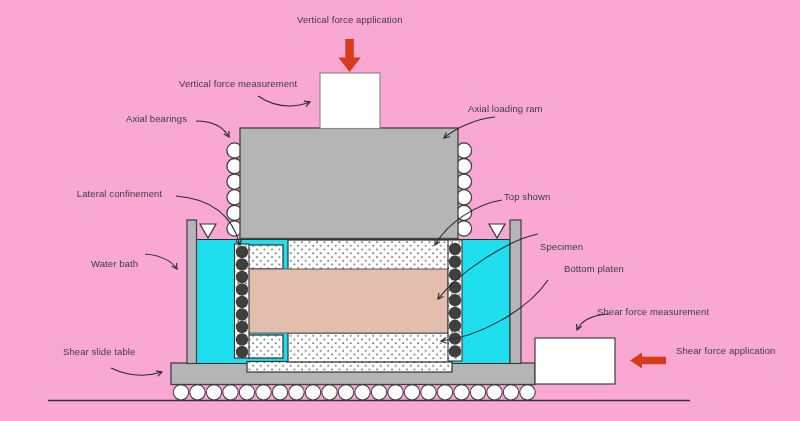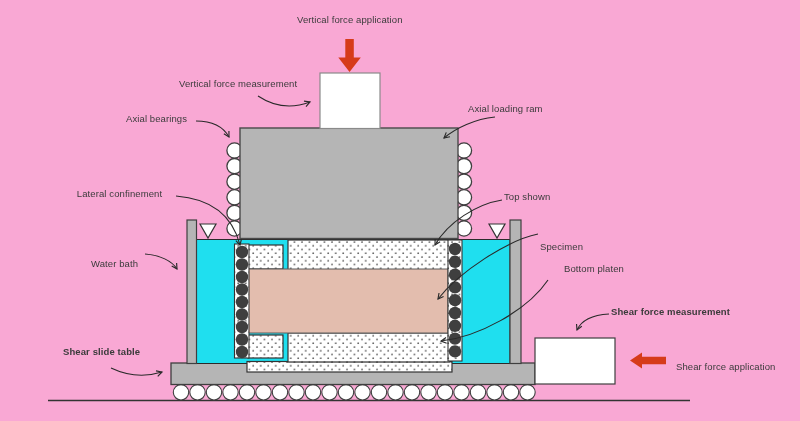--- a/index.html
+++ b/index.html
@@ -150,16 +150,16 @@
   <div class="lbl" style="left:167px;top:78px;margin-left:12px;">Vertical force measurement</div>
   <div class="lbl" style="left:126px;top:113px;">Axial bearings</div>
   <div class="lbl" style="left:468px;top:103px;">Axial loading ram</div>
   <div class="lbl lbl-block" style="left:32px;top:188px;width:175px;">
     <span>Lateral confinement</span><br>
   </div>
   <div class="lbl" style="left:504px;top:191px;">Top shown</div>
   <div class="lbl" style="left:91px;top:258px;">Water bath</div>
   <div class="lbl" style="left:540px;top:241px;">Specimen</div>
   <div class="lbl" style="left:564px;top:263px;">Bottom platen</div>
-  <div class="lbl" style="left:611px;top:306px;font-weight:bold;">Shear force measurement</div>
-  <div class="lbl" style="left:676px;top:361px;">Shear force application</div>
-  <div class="lbl" style="left:63px;top:346px;font-weight:bold;">Shear slide table</div>
+  <div class="lbl" style="left:597px;top:306px;">Shear force measurement</div>
+  <div class="lbl" style="left:676px;top:345px;">Shear force application</div>
+  <div class="lbl" style="left:63px;top:346px;">Shear slide table</div>
 </div>
 
 </body></html>

